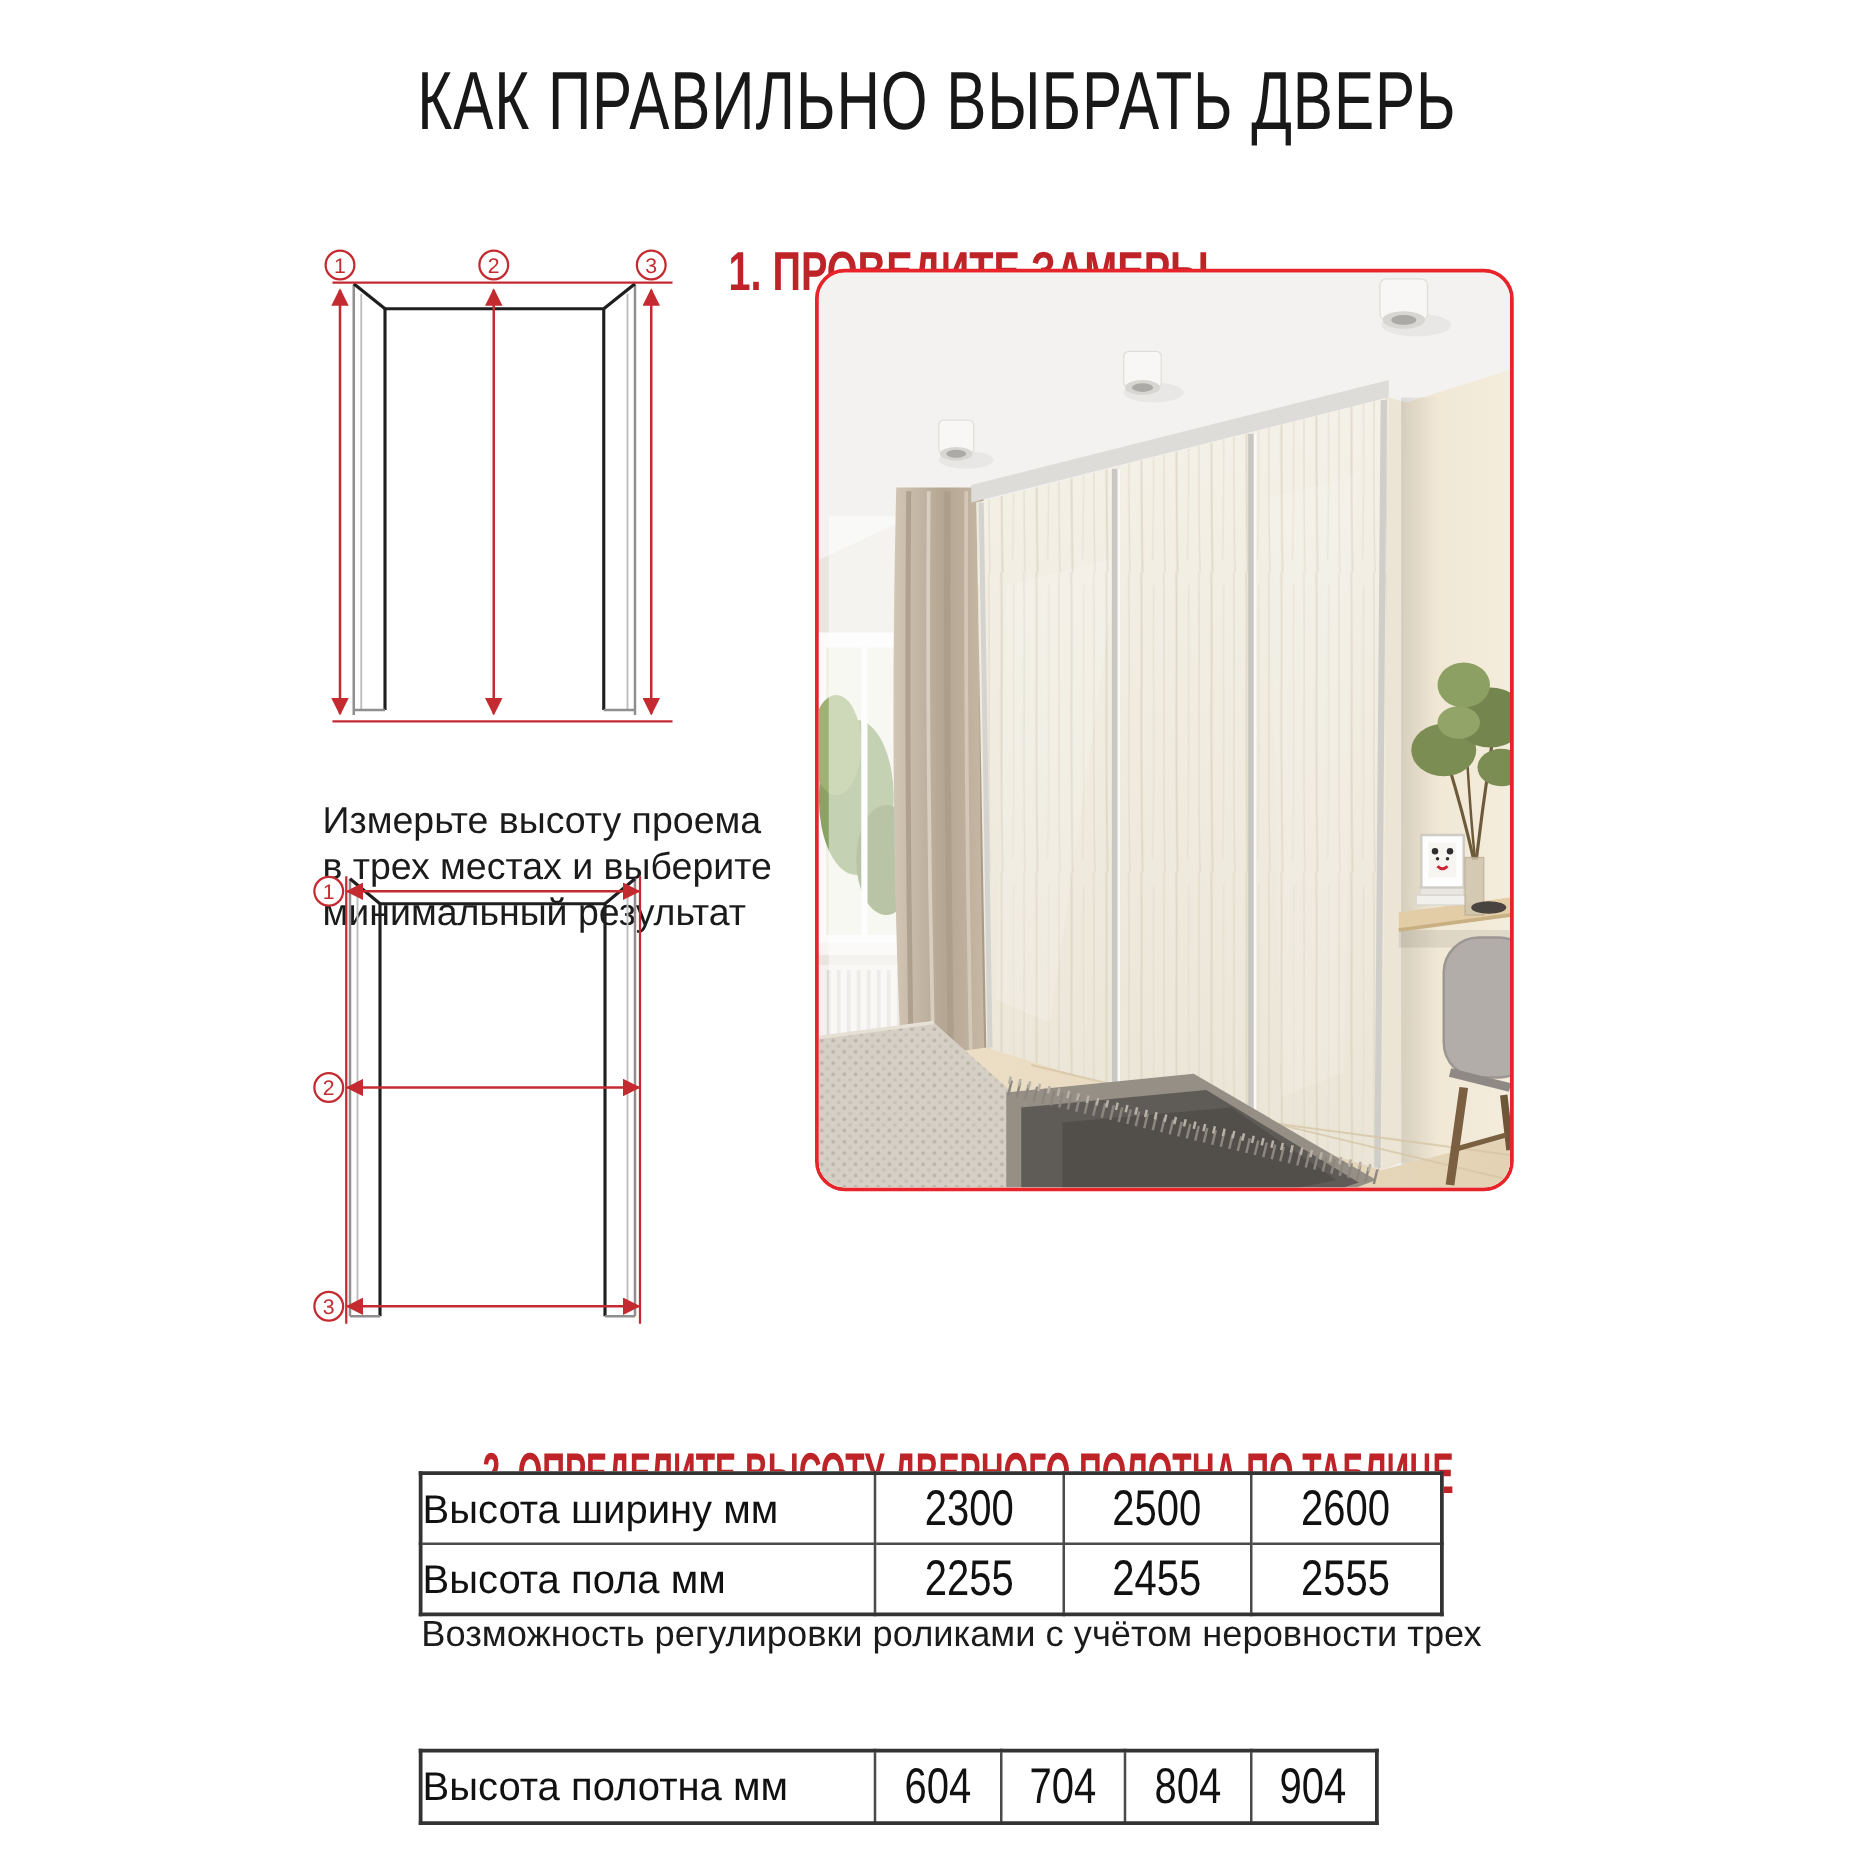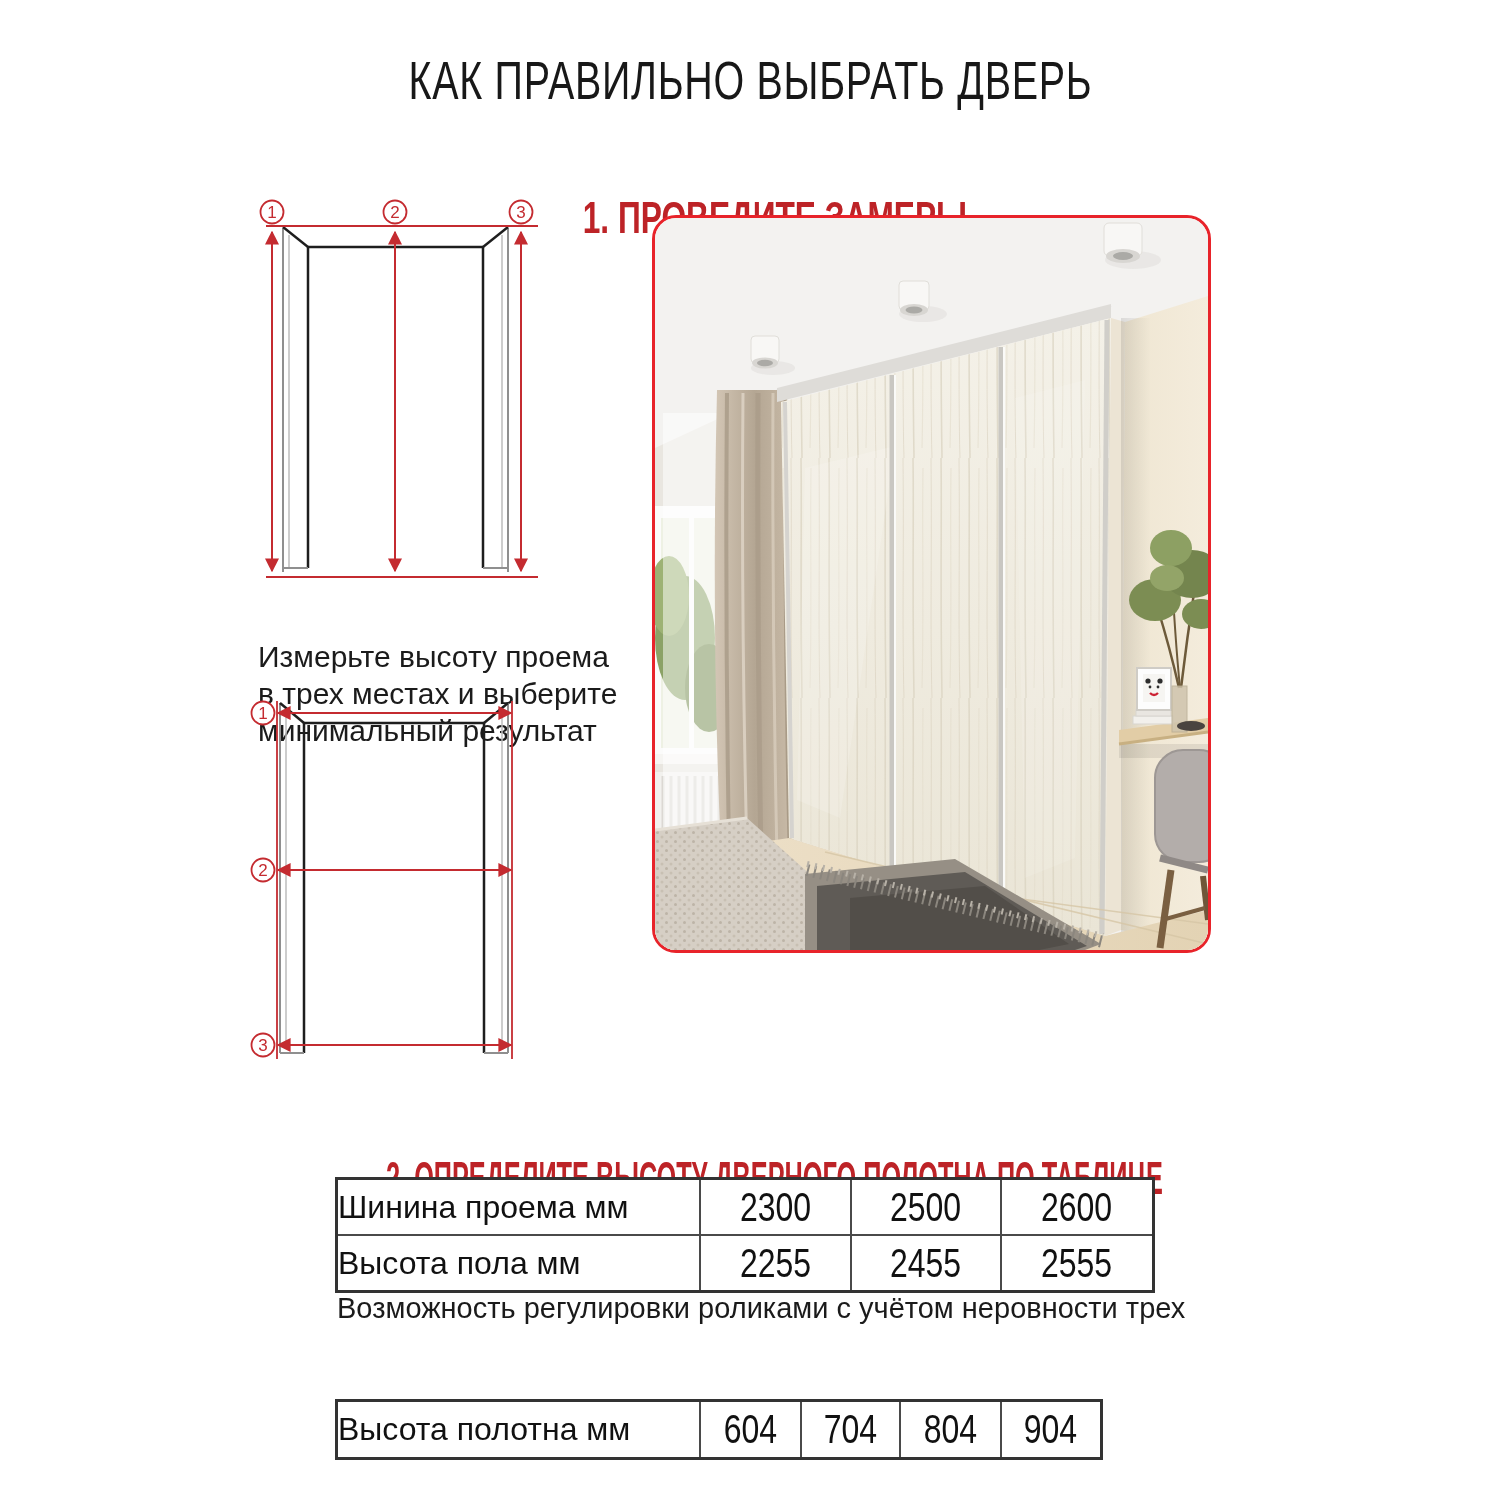--- a/index.html
+++ b/index.html
@@ -1,21 +1,21 @@
 <!DOCTYPE html>
 <html><head>
 <meta charset="utf-8">
 <style>
   html,body{margin:0;padding:0;background:#ffffff;}
   .canvas{position:relative;width:1500px;height:1500px;margin:0 auto;background:#fff;overflow:hidden;
           font-family:"Liberation Sans",sans-serif;color:#1b1b1b;}
   .abs{position:absolute;}
 
   
-  .page-title{left:0;top:42px;width:1500px;text-align:center;font-size:54px;line-height:76px;
+  .page-title{left:0;top:42px;width:1500px;text-align:center;font-size:66px;line-height:76px;
               color:#181818;white-space:nowrap;}
   .page-title span{display:inline-block;transform:scaleX(.73);transform-origin:50% 50%;letter-spacing:1px;}
 
   
   .h-red{color:#bd2327;font-weight:bold;white-space:pre;}
   .h1c{left:0;top:143px;width:1500px;text-align:center;font-size:44px;line-height:50px;}
   .h1c span{display:inline-block;transform:scaleX(.72);transform-origin:50% 50%;}
   .h2c{left:335px;top:1100px;font-size:46px;line-height:52px;}
   .h2c span{display:inline-block;transform:scaleX(.55);transform-origin:0 50%;}
   .h3c{left:335px;top:1342px;font-size:46px;line-height:52px;}
@@ -312,21 +312,21 @@
 
   <table class="spec t1 abs">
     <colgroup>
         <col style="width:363px">
         <col style="width:151px">
         <col style="width:150px">
         <col style="width:153px">
       </colgroup>
     <tbody>
         <tr>
-      <td class="lbl">Шинина проема мм</td>
+      <td class="lbl">Высота ширину мм</td>
       <td class="val"><span>2300</span></td>
       <td class="val"><span>2500</span></td>
       <td class="val"><span>2600</span></td>
     </tr>
     <tr>
       <td class="lbl">Высота пола мм</td>
       <td class="val"><span>2255</span></td>
       <td class="val"><span>2455</span></td>
       <td class="val"><span>2555</span></td>
     </tr>

